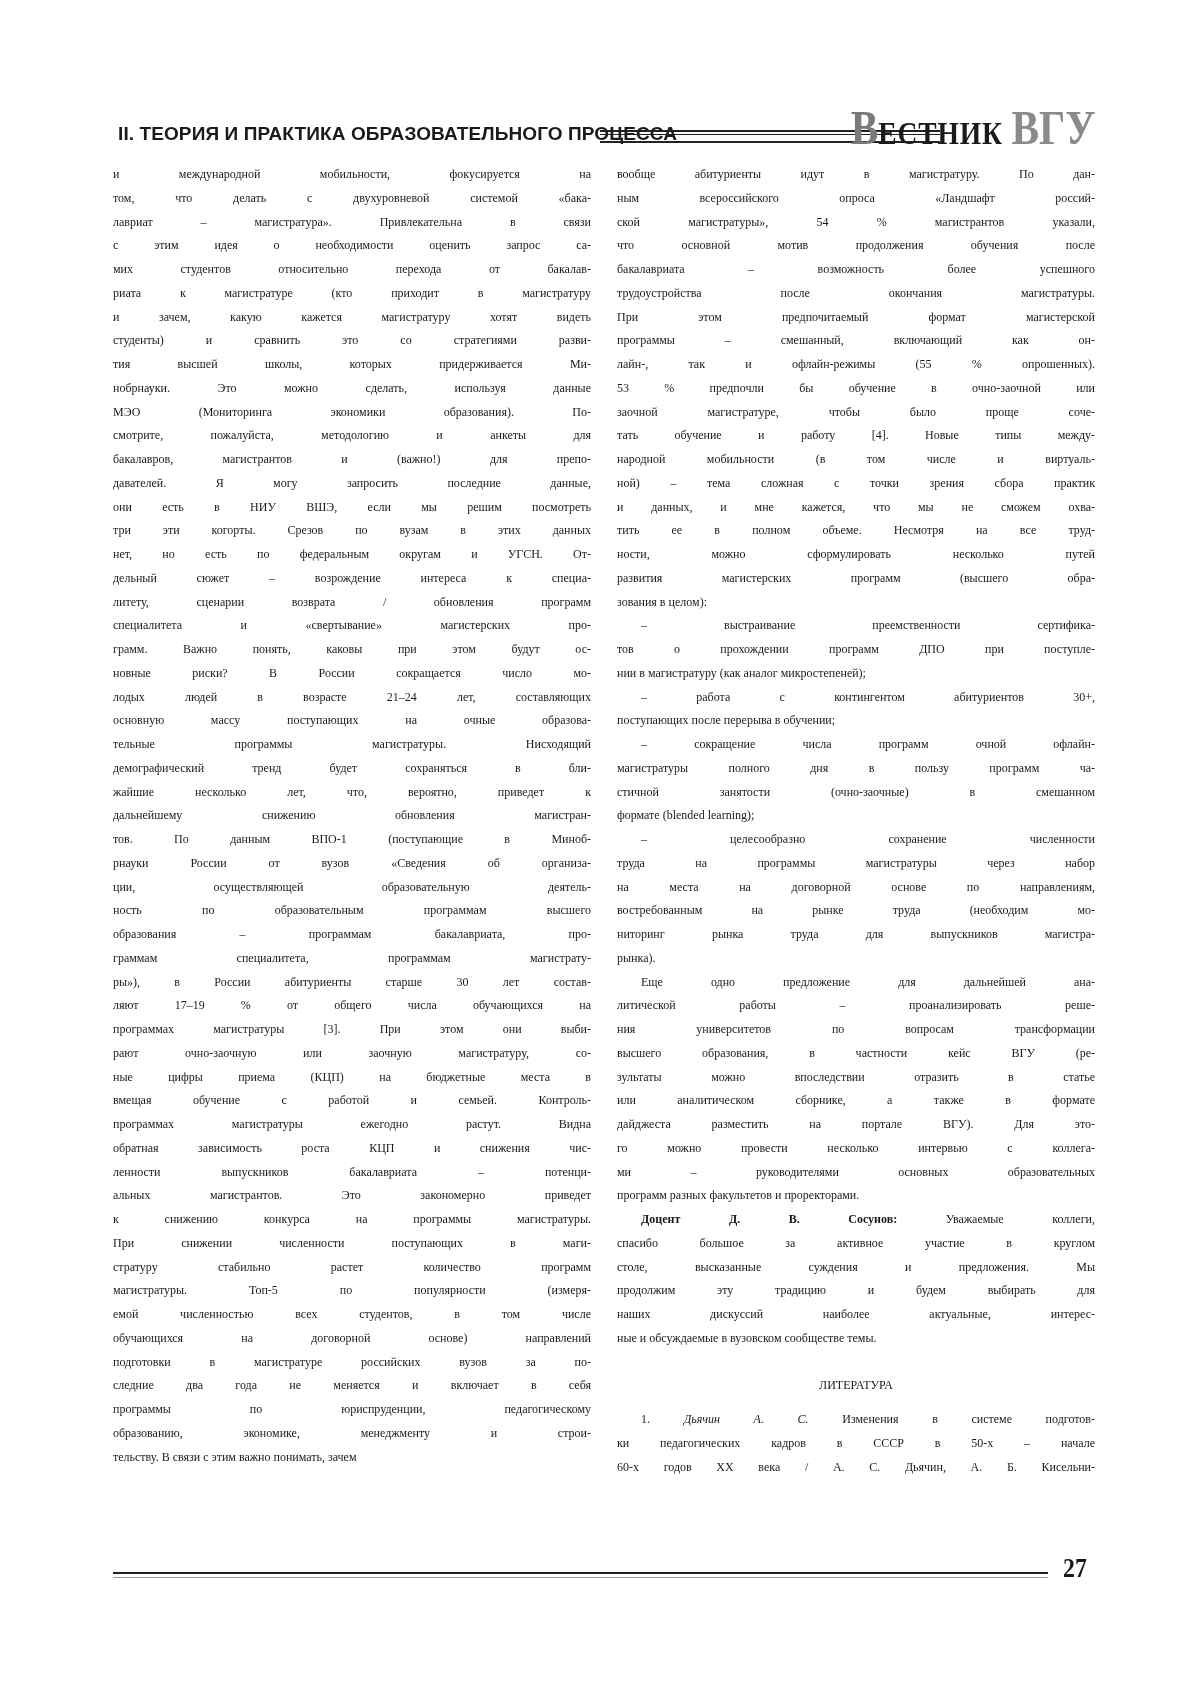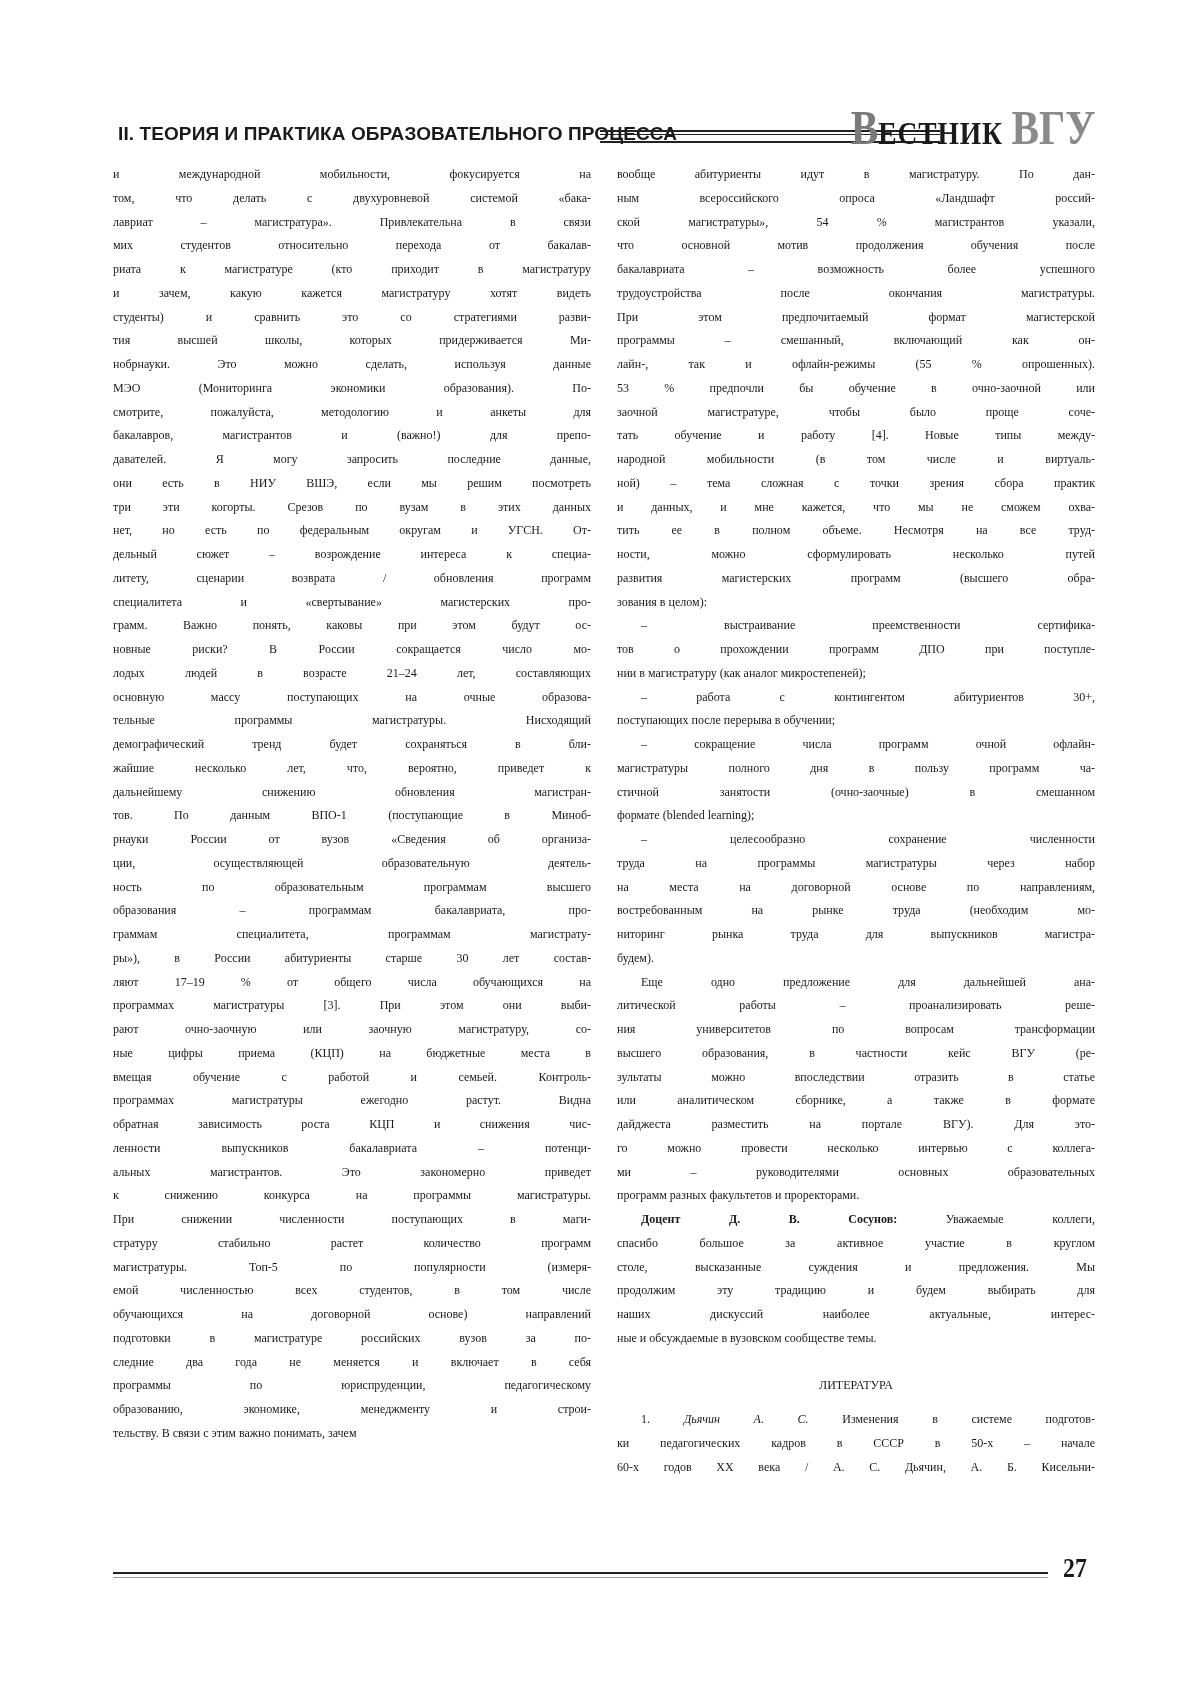--- a/index.html
+++ b/index.html
@@ -33,20 +33,21 @@
 <div class="header">
   <span class="header-section">II. ТЕОРИЯ И ПРАКТИКА ОБРАЗОВАТЕЛЬНОГО ПРОЦЕССА</span>
   <span class="header-rule"></span>
   <span class="header-logo"><span class="logo-big">В</span><span class="logo-small">ЕСТНИК</span><span class="logo-vgu">ВГУ</span></span>
 </div>
 
 <div class="col col-left" id="col-left">
     <span class="ln">и международной мобильности, фокусируется на</span>
     <span class="ln">том, что делать с двухуровневой системой «бака-</span>
     <span class="ln">лавриат – магистратура». Привлекательна в связи</span>
+    <span class="ln">с этим идея о необходимости оценить запрос са-</span>
     <span class="ln">мих студентов относительно перехода от бакалав-</span>
     <span class="ln">риата к магистратуре (кто приходит в магистратуру</span>
     <span class="ln">и зачем, какую кажется магистратуру хотят видеть</span>
     <span class="ln">студенты) и сравнить это со стратегиями разви-</span>
     <span class="ln">тия высшей школы, которых придерживается Ми-</span>
     <span class="ln">нобрнауки. Это можно сделать, используя данные</span>
     <span class="ln">МЭО (Мониторинга экономики образования). По-</span>
     <span class="ln">смотрите, пожалуйста, методологию и анкеты для</span>
     <span class="ln">бакалавров, магистрантов и (важно!) для препо-</span>
     <span class="ln">давателей. Я могу запросить последние данные,</span>
@@ -119,21 +120,21 @@
     <span class="ln last">поступающих после перерыва в обучении;</span>
     <span class="ln" style="padding-left: 24px;">– сокращение числа программ очной офлайн-</span>
     <span class="ln">магистратуры полного дня в пользу программ ча-</span>
     <span class="ln">стичной занятости (очно-заочные) в смешанном</span>
     <span class="ln last">формате (blended learning);</span>
     <span class="ln" style="padding-left: 24px;">– целесообразно сохранение численности</span>
     <span class="ln">труда на программы магистратуры через набор</span>
     <span class="ln">на места на договорной основе по направлениям,</span>
     <span class="ln">востребованным на рынке труда (необходим мо-</span>
     <span class="ln">ниторинг рынка труда для выпускников магистра-</span>
-    <span class="ln last">будем).</span>
+    <span class="ln last">рынка).</span>
     <span class="ln" style="padding-left: 24px;">Еще одно предложение для дальнейшей ана-</span>
     <span class="ln">литической работы – проанализировать реше-</span>
     <span class="ln">ния университетов по вопросам трансформации</span>
     <span class="ln">высшего образования, в частности кейс ВГУ (ре-</span>
     <span class="ln">зультаты можно впоследствии отразить в статье</span>
     <span class="ln">или аналитическом сборнике, а также в формате</span>
     <span class="ln">дайджеста разместить на портале ВГУ). Для это-</span>
     <span class="ln">го можно провести несколько интервью с коллега-</span>
     <span class="ln">ми – руководителями основных образовательных</span>
     <span class="ln last">программ разных факультетов и проректорами.</span>

